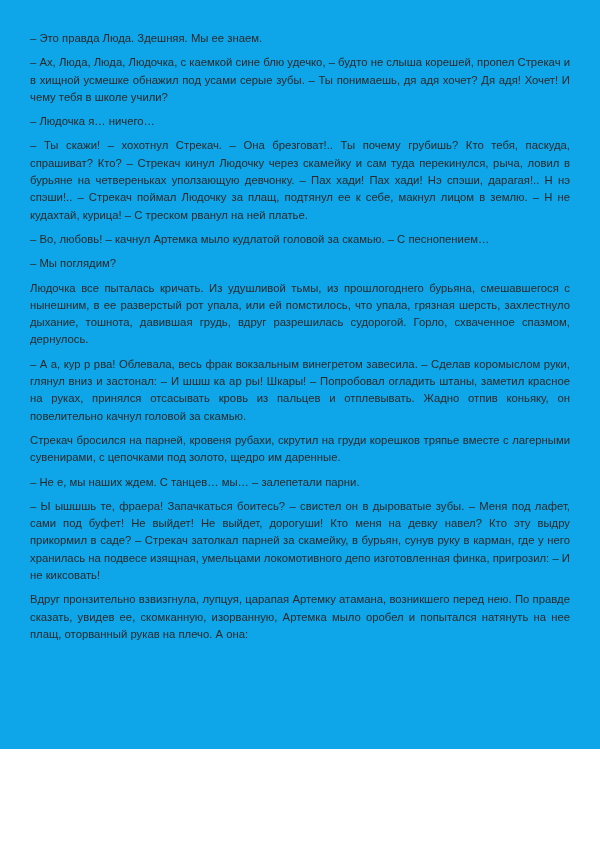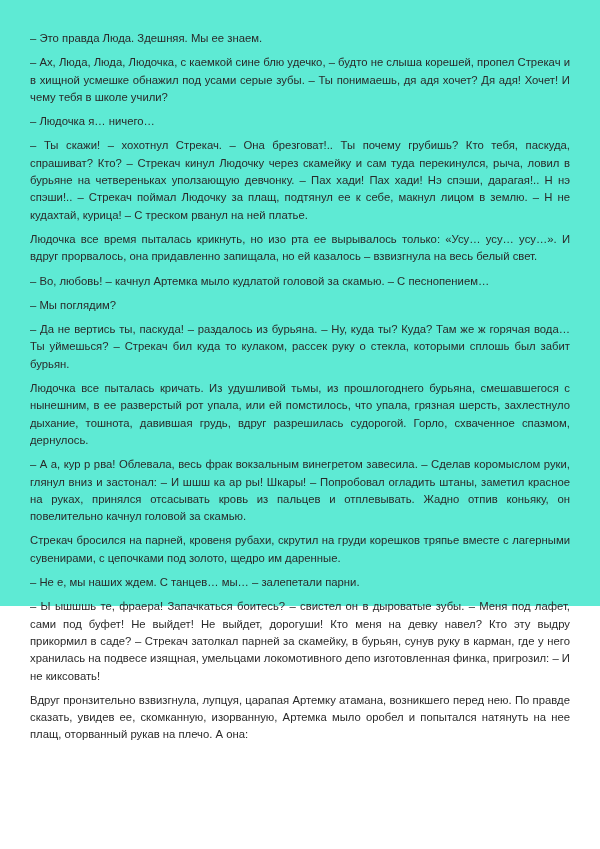--- a/index.html
+++ b/index.html
@@ -8,22 +8,22 @@
     background: #ffffff;
   }
   body {
     width: 600px;
     height: 849px;
     overflow: hidden;
     font-family: "Liberation Sans", sans-serif;
   }
   #page {
     width: 600px;
-    height: 606px;
-    background: #5eead4;
+    height: 749px;
+    background: #0ea5e9;
     box-sizing: border-box;
     padding: 30px 30px 0 30px;
   }
   #body-text {
     width: 540px;
   }
   .para {
     margin: 0 0 7px 0;
     padding: 0;
     font-size: 11.3px;
@@ -40,24 +40,22 @@
 </style>
 </head>
 <body>
 
 <div id="page">
   <div id="body-text">
     <p class="para">– Это правда Люда. Здешняя. Мы ее знаем.</p>
     <p class="para">– Ах, Люда, Люда, Людочка, с каемкой сине блю удечко, – будто не слыша корешей, пропел Стрекач и в хищной усмешке обнажил под усами серые зубы. – Ты понимаешь, дя адя хочет? Дя адя! Хочет! И чему тебя в школе учили?</p>
     <p class="para">– Людочка я… ничего…</p>
     <p class="para">– Ты скажи! – хохотнул Стрекач. – Она брезговат!.. Ты почему грубишь? Кто тебя, паскуда, спрашиват? Кто? – Стрекач кинул Людочку через скамейку и сам туда перекинулся, рыча, ловил в бурьяне на четвереньках уползающую девчонку. – Пах хади! Пах хади! Нэ спэши, дарагая!.. Н нэ спэши!.. – Стрекач поймал Людочку за плащ, подтянул ее к себе, макнул лицом в землю. – Н не кудахтай, курица! – С треском рванул на ней платье.</p>
-    <p class="para">Людочка все время пыталась крикнуть, но изо рта ее вырывалось только: «Усу… усу… усу…». И вдруг прорвалось, она придавленно запищала, но ей казалось – взвизгнула на весь белый свет.</p>
     <p class="para">– Во, любовь! – качнул Артемка мыло кудлатой головой за скамью. – С песнопением…</p>
     <p class="para">– Мы поглядим?</p>
-    <p class="para">– Да не вертись ты, паскуда! – раздалось из бурьяна. – Ну, куда ты? Куда? Там же ж горячая вода… Ты уймешься? – Стрекач бил куда то кулаком, рассек руку о стекла, которыми сплошь был забит бурьян.</p>
     <p class="para">Людочка все пыталась кричать. Из удушливой тьмы, из прошлогоднего бурьяна, смешавшегося с нынешним, в ее разверстый рот упала, или ей помстилось, что упала, грязная шерсть, захлестнуло дыхание, тошнота, давившая грудь, вдруг разрешилась судорогой. Горло, схваченное спазмом, дернулось.</p>
     <p class="para">– А а, кур р рва! Облевала, весь фрак вокзальным винегретом завесила. – Сделав коромыслом руки, глянул вниз и застонал: – И шшш ка ар ры! Шкары! – Попробовал огладить штаны, заметил красное на руках, принялся отсасывать кровь из пальцев и отплевывать. Жадно отпив коньяку, он повелительно качнул головой за скамью.</p>
     <p class="para">Стрекач бросился на парней, кровеня рубахи, скрутил на груди корешков тряпье вместе с лагерными сувенирами, с цепочками под золото, щедро им даренные.</p>
     <p class="para">– Не е, мы наших ждем. С танцев… мы… – залепетали парни.</p>
     <p class="para">– Ы ышшшь те, фраера! Запачкаться боитесь? – свистел он в дыроватые зубы. – Меня под лафет, сами под буфет! Не выйдет! Не выйдет, дорогуши! Кто меня на девку навел? Кто эту выдру прикормил в саде? – Стрекач затолкал парней за скамейку, в бурьян, сунув руку в карман, где у него хранилась на подвесе изящная, умельцами локомотивного депо изготовленная финка, пригрозил: – И не киксовать!</p>
     <p class="para">Вдруг пронзительно взвизгнула, лупцуя, царапая Артемку атамана, возникшего перед нею. По правде сказать, увидев ее, скомканную, изорванную, Артемка мыло оробел и попытался натянуть на нее плащ, оторванный рукав на плечо. А она:</p>
 
   </div>
 </div>
 

